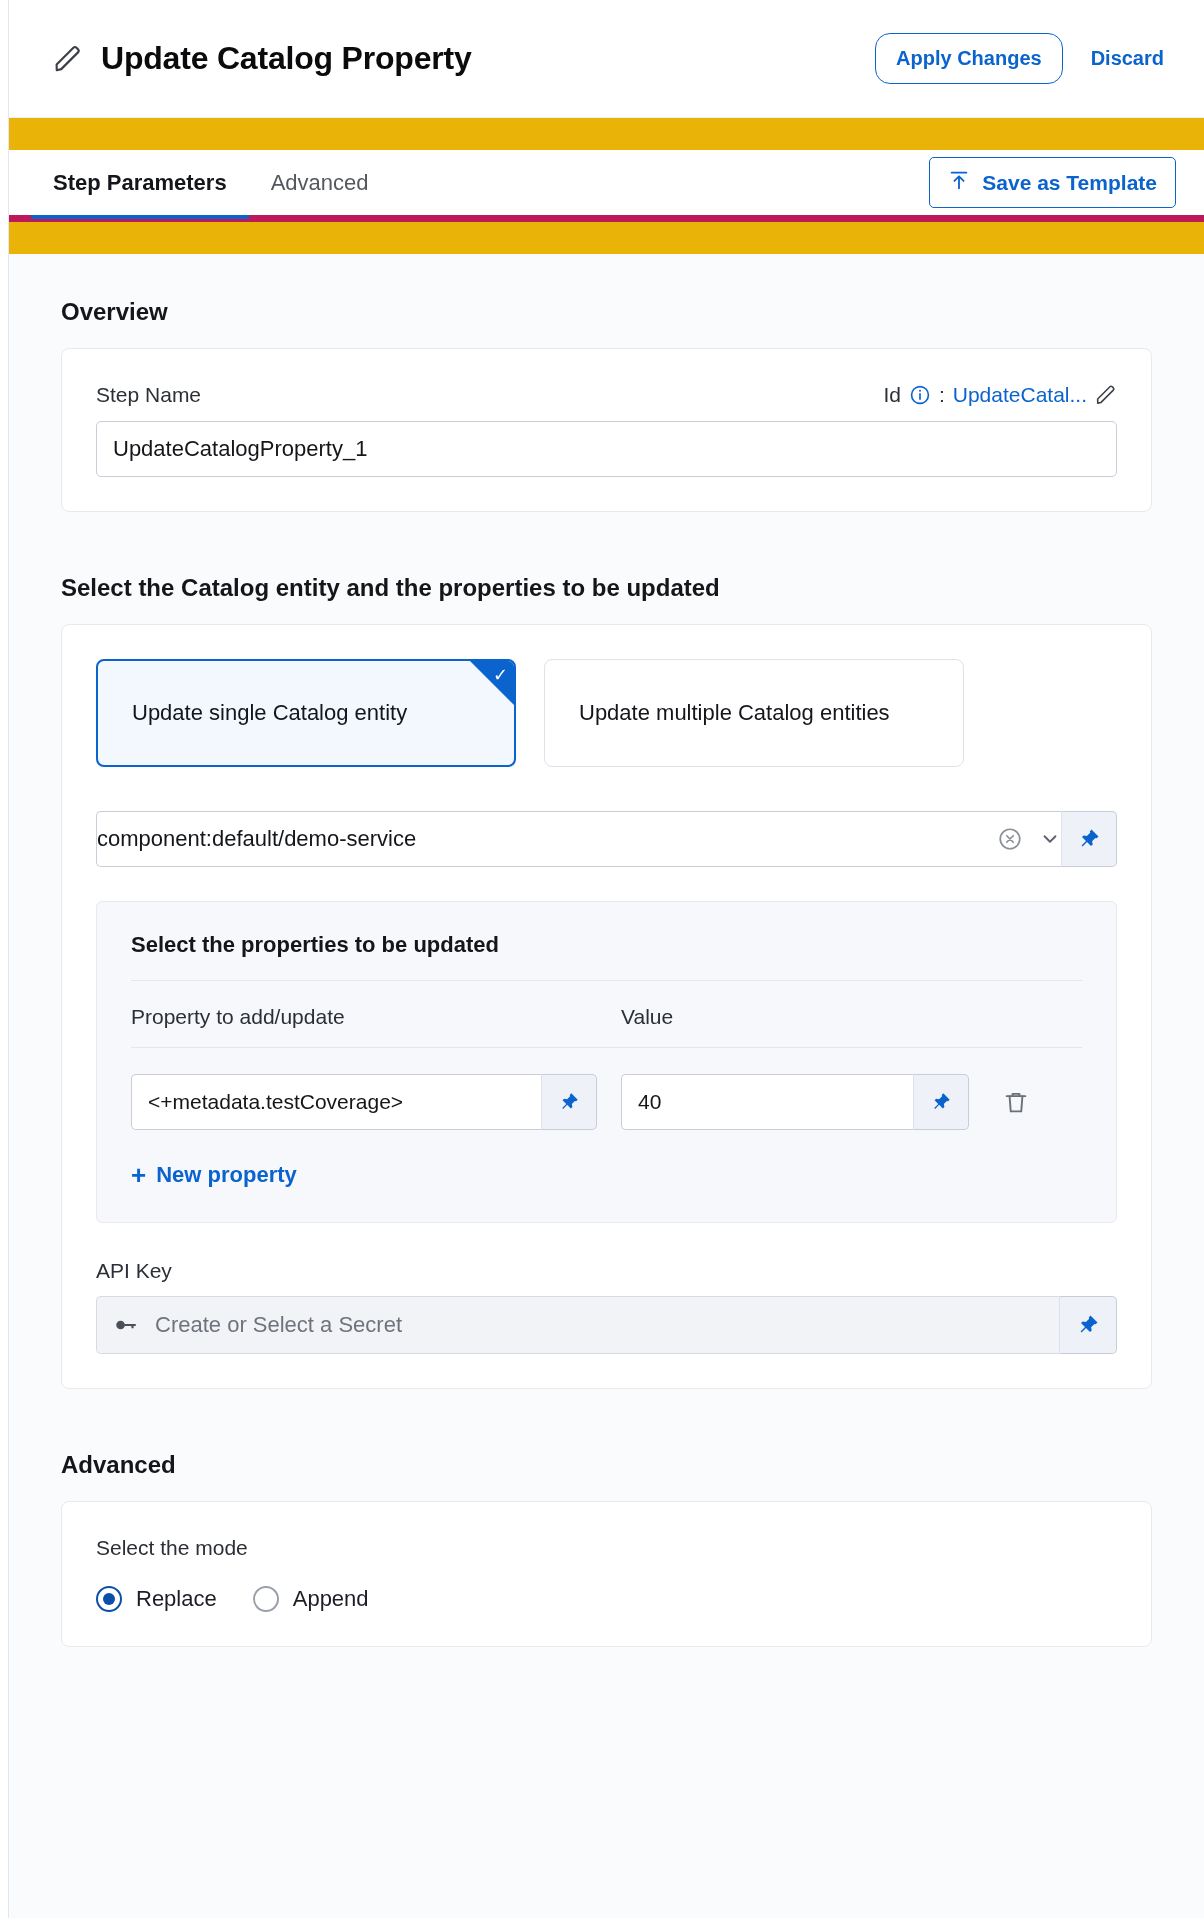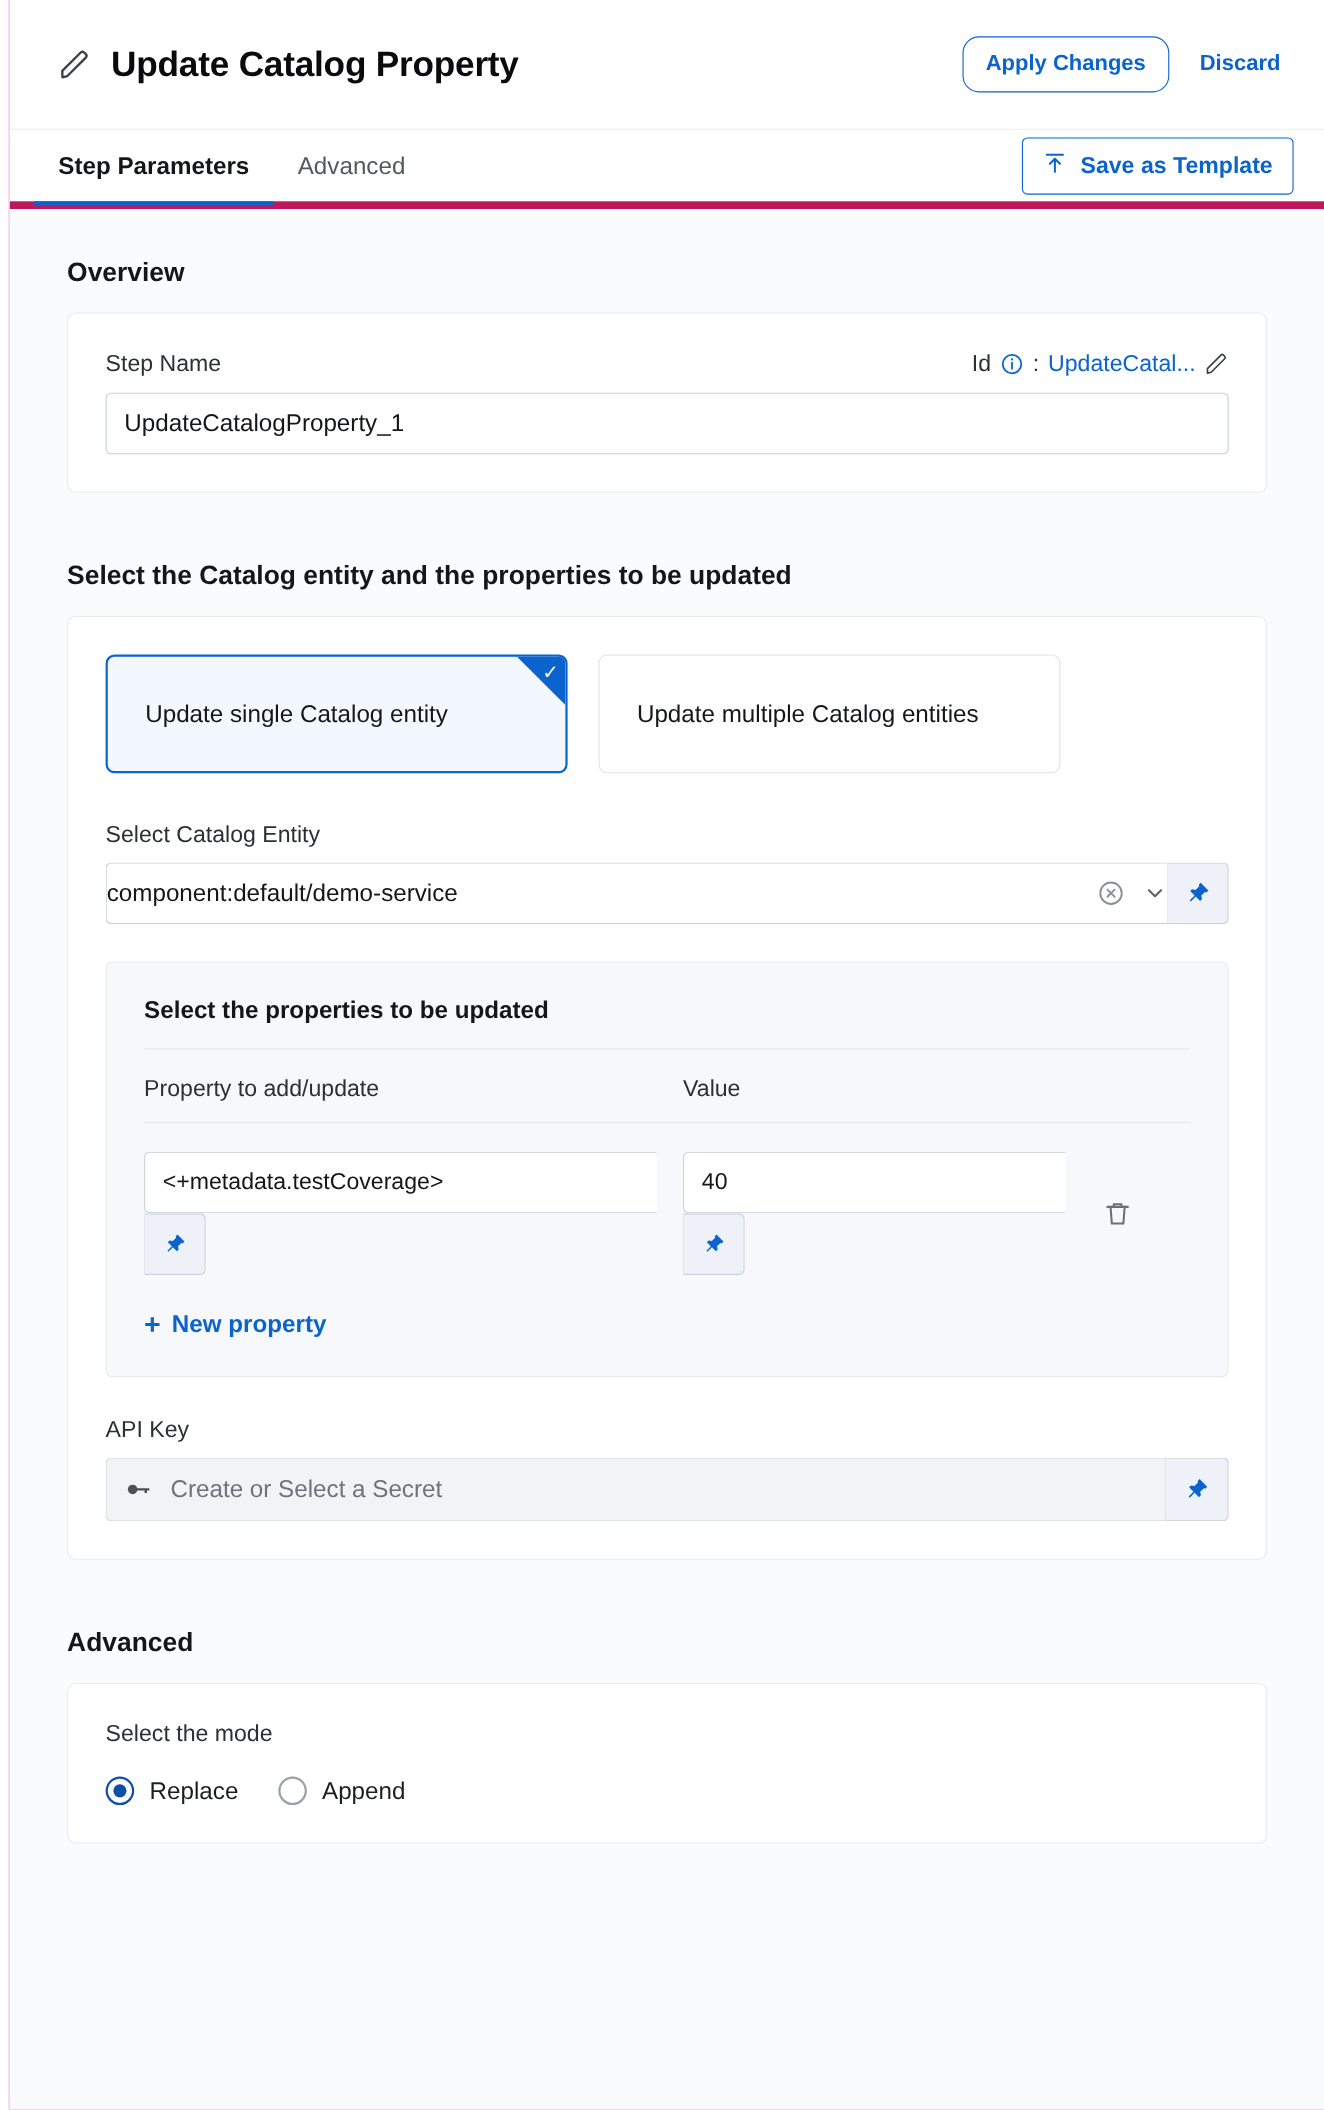--- a/index.html
+++ b/index.html
@@ -15,24 +15,25 @@
     height: 1918px;
     background: #ffffff;
     overflow: hidden;
   }
   .panel {
     position: absolute;
     left: 8px;
     top: 0;
     width: 1196px;
     height: 1918px;
-    background: #d946ef;
+    background: #eab308;
     border-left: 1px solid #e4e6ef;
     display: flex;
     flex-direction: column;
+    gap: 32px;
   }
 
   
   .header {
     height: 118px;
     flex: 0 0 118px;
     display: flex;
     align-items: center;
     padding: 0 36px 0 44px;
     background: #ffffff;
@@ -289,23 +290,22 @@
     margin-bottom: 26px;
   }
   .prop-head .c1 { width: 490px; }
   .prop-row {
     display: flex;
     align-items: center;
     gap: 24px;
   }
   .prop-field {
     display: flex;
-    align-items: flex-start;
+    align-items: center;
     width: 466px;
-    flex-direction: column;
   }
   .prop-field.small { width: 348px; }
   .prop-field .text-input {
     border-top-right-radius: 0;
     border-bottom-right-radius: 0;
     border-right: none;
     font-size: 21px;
   }
   .trash-btn {
     width: 38px; height: 38px;
@@ -452,21 +452,20 @@
           <div class="choice selected">
             <span>Update single Catalog entity</span>
             <span class="corner"></span>
             <span class="corner-check">✓</span>
           </div>
           <div class="choice">
             <span>Update multiple Catalog entities</span>
           </div>
         </div>
 
-        <div class="sub-label">Select Catalog Entity</div>
         <div class="input-with-pin">
           <div class="select-box">
             <span class="val">component:default/demo-service</span>
             <span class="clear-icon">
               <svg viewBox="0 0 24 24" width="26" height="26" fill="none" stroke="currentColor" stroke-width="1.6">
                 <circle cx="12" cy="12" r="9"></circle>
                   <path d="M9 9l6 6M15 9l-6 6" stroke-linecap="round"></path>
               </svg>
             </span>
             <span class="caret-icon">

